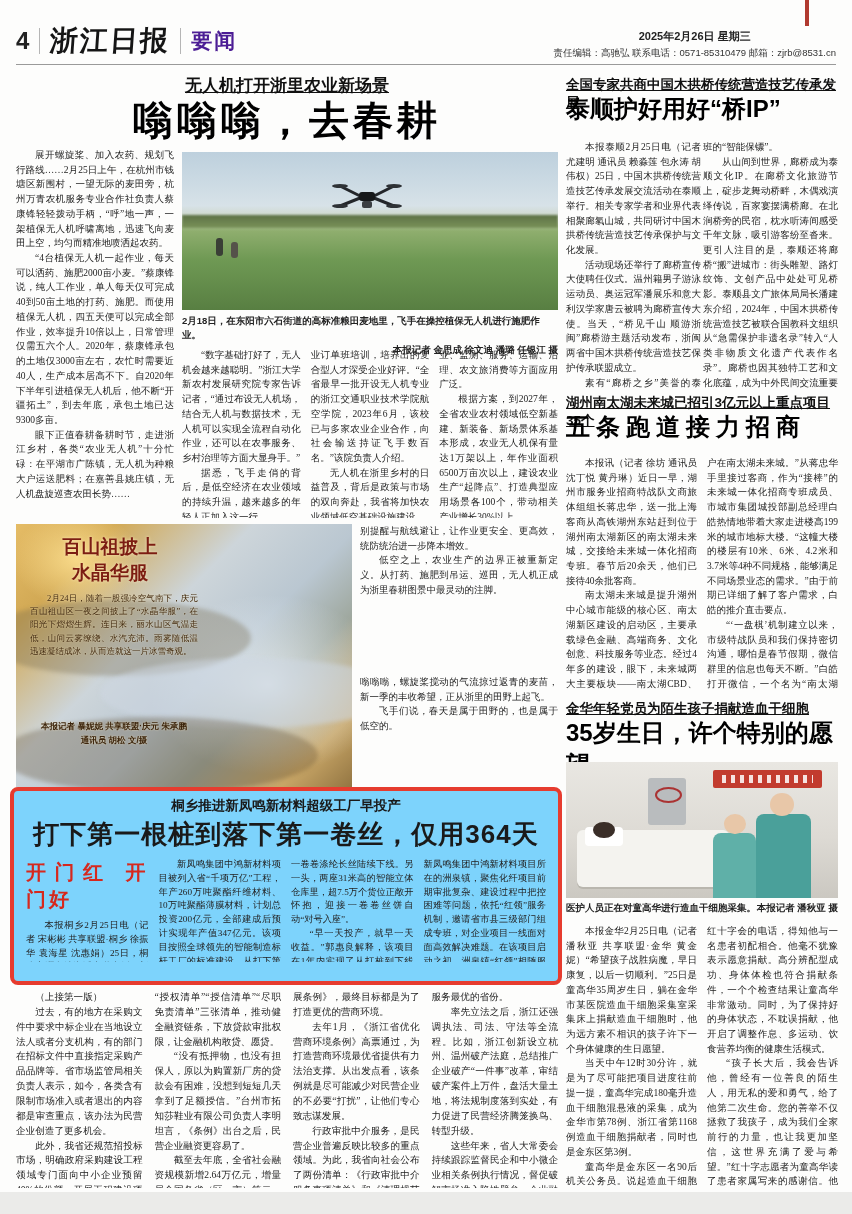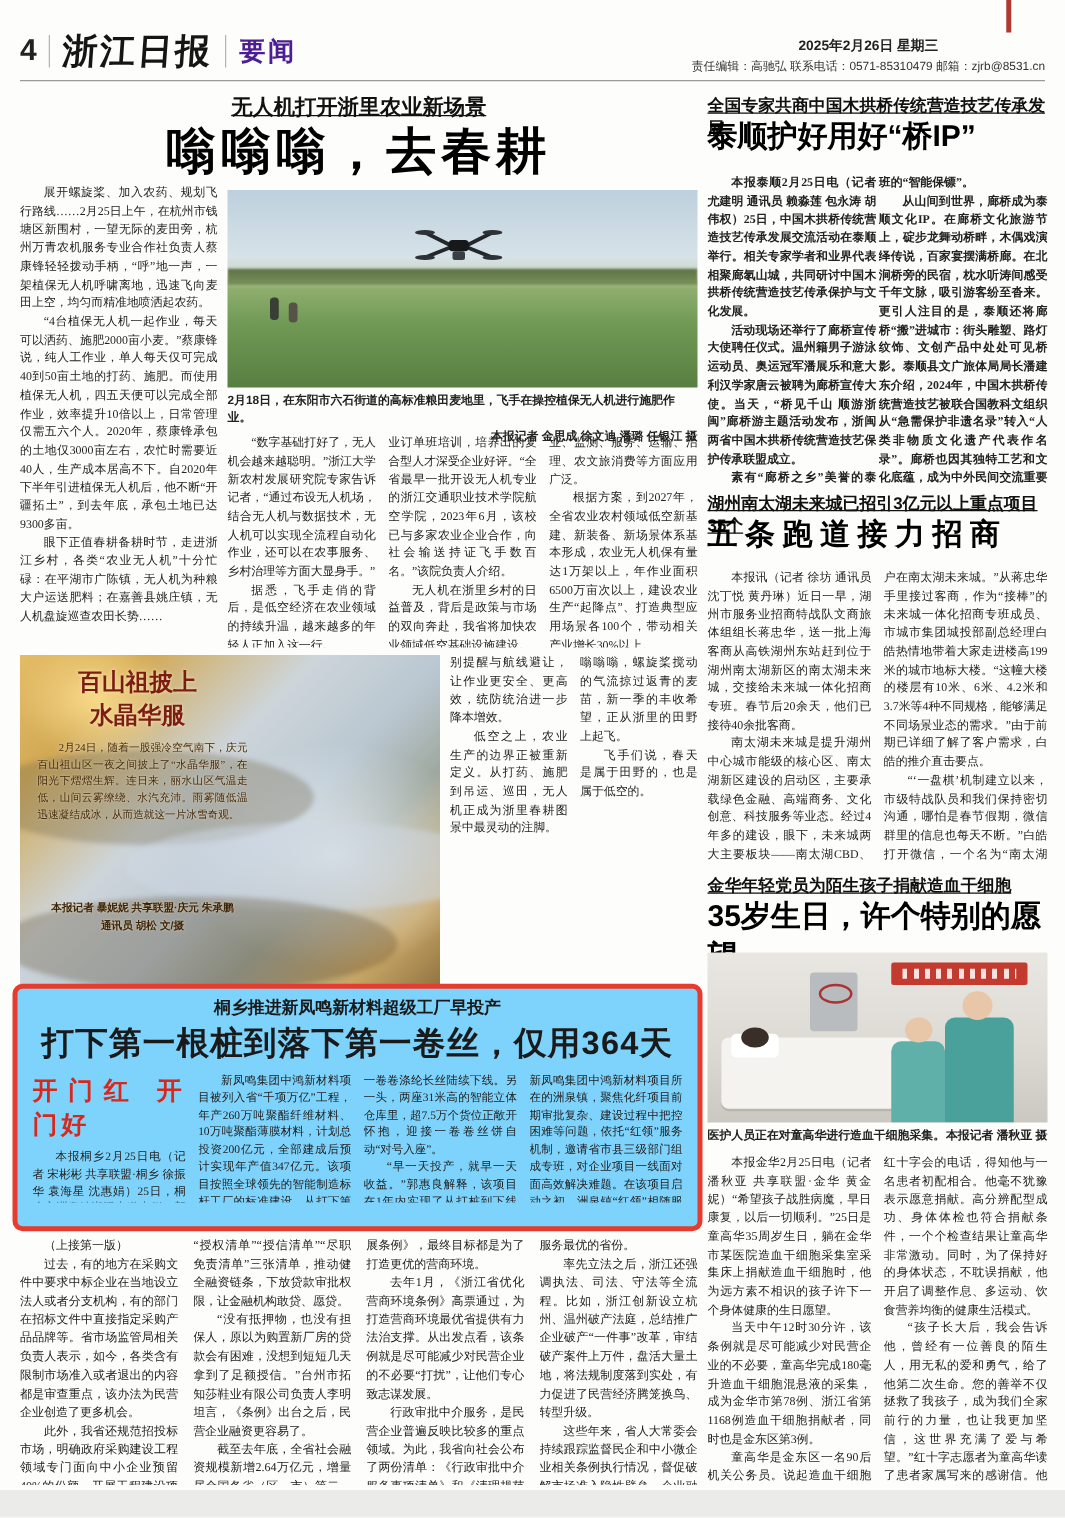--- a/index.html
+++ b/index.html
@@ -50,36 +50,36 @@
   .r3{left:-5%;top:66%;width:95%;height:26%;background:rgba(90,70,40,.30);}
   .f-title{position:absolute;left:14px;top:10px;width:160px;text-align:center;
            font:900 19px "Liberation Sans",sans-serif;color:#7c1d12;line-height:1.35;
            text-shadow:0 0 3px rgba(255,240,200,.8);}
   .f-cap{position:absolute;left:14px;top:68px;width:168px;font-size:8.5px;line-height:1.55;
          color:#40290f;text-align:justify;text-shadow:0 0 2px rgba(255,235,190,.7);}
   .f-cap p{margin:0;text-indent:2em;}
   .f-credit{position:absolute;left:14px;top:196px;width:168px;text-align:center;
             font:700 8.5px "Liberation Sans",sans-serif;color:#3c250d;line-height:1.6;
             text-shadow:0 0 2px rgba(255,235,190,.7);}
-  .d-colsB{left:360px;top:524px;width:198px;height:292px;gap:10px;}
+  .d-colsB{left:360px;top:524px;width:198px;height:292px;gap:10px;flex-direction:column;}
   
   .redbox{left:10px;top:787px;width:520px;height:180px;border:4px solid #e63c2f;border-radius:8px;
           background:#7dd3fc;padding:4px 12px 6px;}
   .rb-kick{text-align:center;font:700 13.5px "Liberation Sans",sans-serif;margin-top:2px;}
   .rb-head{text-align:center;font:900 26px "Liberation Sans",sans-serif;letter-spacing:1px;margin:2px 0 6px;}
   .rb-cols{display:flex;gap:10px;height:104px;}
   .rb-cols .col{font-size:9.2px;line-height:1.5;}
   .badge{display:block;font:900 20px "Liberation Sans",sans-serif;color:#d6281d;letter-spacing:3px;margin:1px 0 6px;}
   
   .bot{left:16px;top:990px;width:542px;height:198px;gap:12px;}
   .bot .col{font-size:9.6px;}
   
   .q-kick{left:566px;top:76px;width:272px;font-size:13.5px;}
   .q-head{left:566px;top:93px;width:272px;font-size:24px;}
-  .q-cols{left:566px;top:140px;width:272px;height:248px;gap:2px;font-weight:bold;}
+  .q-cols{left:566px;top:140px;width:272px;height:248px;gap:2px;}
   .h-kick{left:566px;top:394px;width:272px;font-size:13.5px;}
   .h-head{left:566px;top:411px;width:272px;font-size:24px;letter-spacing:6px;}
   .h-cols{left:566px;top:456px;width:272px;height:234px;gap:10px;}
   .j-kick{left:566px;top:700px;width:272px;font-size:13.5px;}
   .j-head{left:566px;top:717px;width:272px;font-size:24px;}
   .photoJ{left:566px;top:762px;width:272px;height:136px;overflow:hidden;
           background:linear-gradient(180deg,#e9e7e2 0%,#dddad4 55%,#cbc8c1 100%);}
   .banner{position:absolute;right:6%;top:6%;width:40%;height:13%;background:#c23b2e;border-radius:2px;}
   .banner:after{content:"";position:absolute;left:8%;top:30%;width:84%;height:40%;
                 background:repeating-linear-gradient(90deg,rgba(255,255,255,.85) 0 4px,rgba(255,255,255,0) 4px 9px);}
@@ -284,21 +284,21 @@
     <div class="nurse n2"></div>
     <div class="nhead nh2"></div>
   </div>
   <div class="abs capJ">
     <span>医护人员正在对童高华进行造血干细胞采集。</span>
     <span>本报记者 潘秋亚 摄</span>
   </div>
   <div class="abs cols j-cols">
     <div class="col">
         <p>本报金华2月25日电（记者 潘秋亚 共享联盟·金华 黄金妮）“希望孩子战胜病魔，早日康复，以后一切顺利。”25日是童高华35周岁生日，躺在金华市某医院造血干细胞采集室采集床上捐献造血干细胞时，他为远方素不相识的孩子许下一个身体健康的生日愿望。</p>
-        <p>当天中午12时30分许，该条例就是尽可能减少对民营企业的不必要，童高华完成180毫升造血干细胞混悬液的采集，成为金华市第78例、浙江省第1168例造血干细胞捐献者，同时也是金东区第3例。</p>
+        <p>当天中午12时30分许，就是为了尽可能把项目进度往前提一提，童高华完成180毫升造血干细胞混悬液的采集，成为金华市第78例、浙江省第1168例造血干细胞捐献者，同时也是金东区第3例。</p>
         <p>童高华是金东区一名90后机关公务员。说起造血干细胞捐献一事，他说自己是“深思熟虑入库，义无反顾捐献”。自2017年以来，他共计献血3400毫升。2020年6月在参加无偿献血时，他从红十字会工作人员对中国造血干细胞捐献者资料库的宣传中得知，“捐献对自己身体影响小，却能拯救生命，意义重大”，他当即报名登记、采样入了库。</p>
       </div>
     <div class="col cont">
       <div class="cont">
           <p>红十字会的电话，得知他与一名患者初配相合。他毫不犹豫表示愿意捐献。高分辨配型成功、身体体检也符合捐献条件，一个个检查结果让童高华非常激动。同时，为了保持好的身体状态，不耽误捐献，他开启了调整作息、多运动、饮食营养均衡的健康生活模式。</p>
           <p>“孩子长大后，我会告诉他，曾经有一位善良的陌生人，用无私的爱和勇气，给了他第二次生命。您的善举不仅拯救了我孩子，成为我们全家前行的力量，也让我更加坚信，这世界充满了爱与希望。”红十字志愿者为童高华读了患者家属写来的感谢信。他这才得知他的“生命种子”是要为一个孩子“续航”生命。</p>
         </div>
 
     </div>
   </div>

